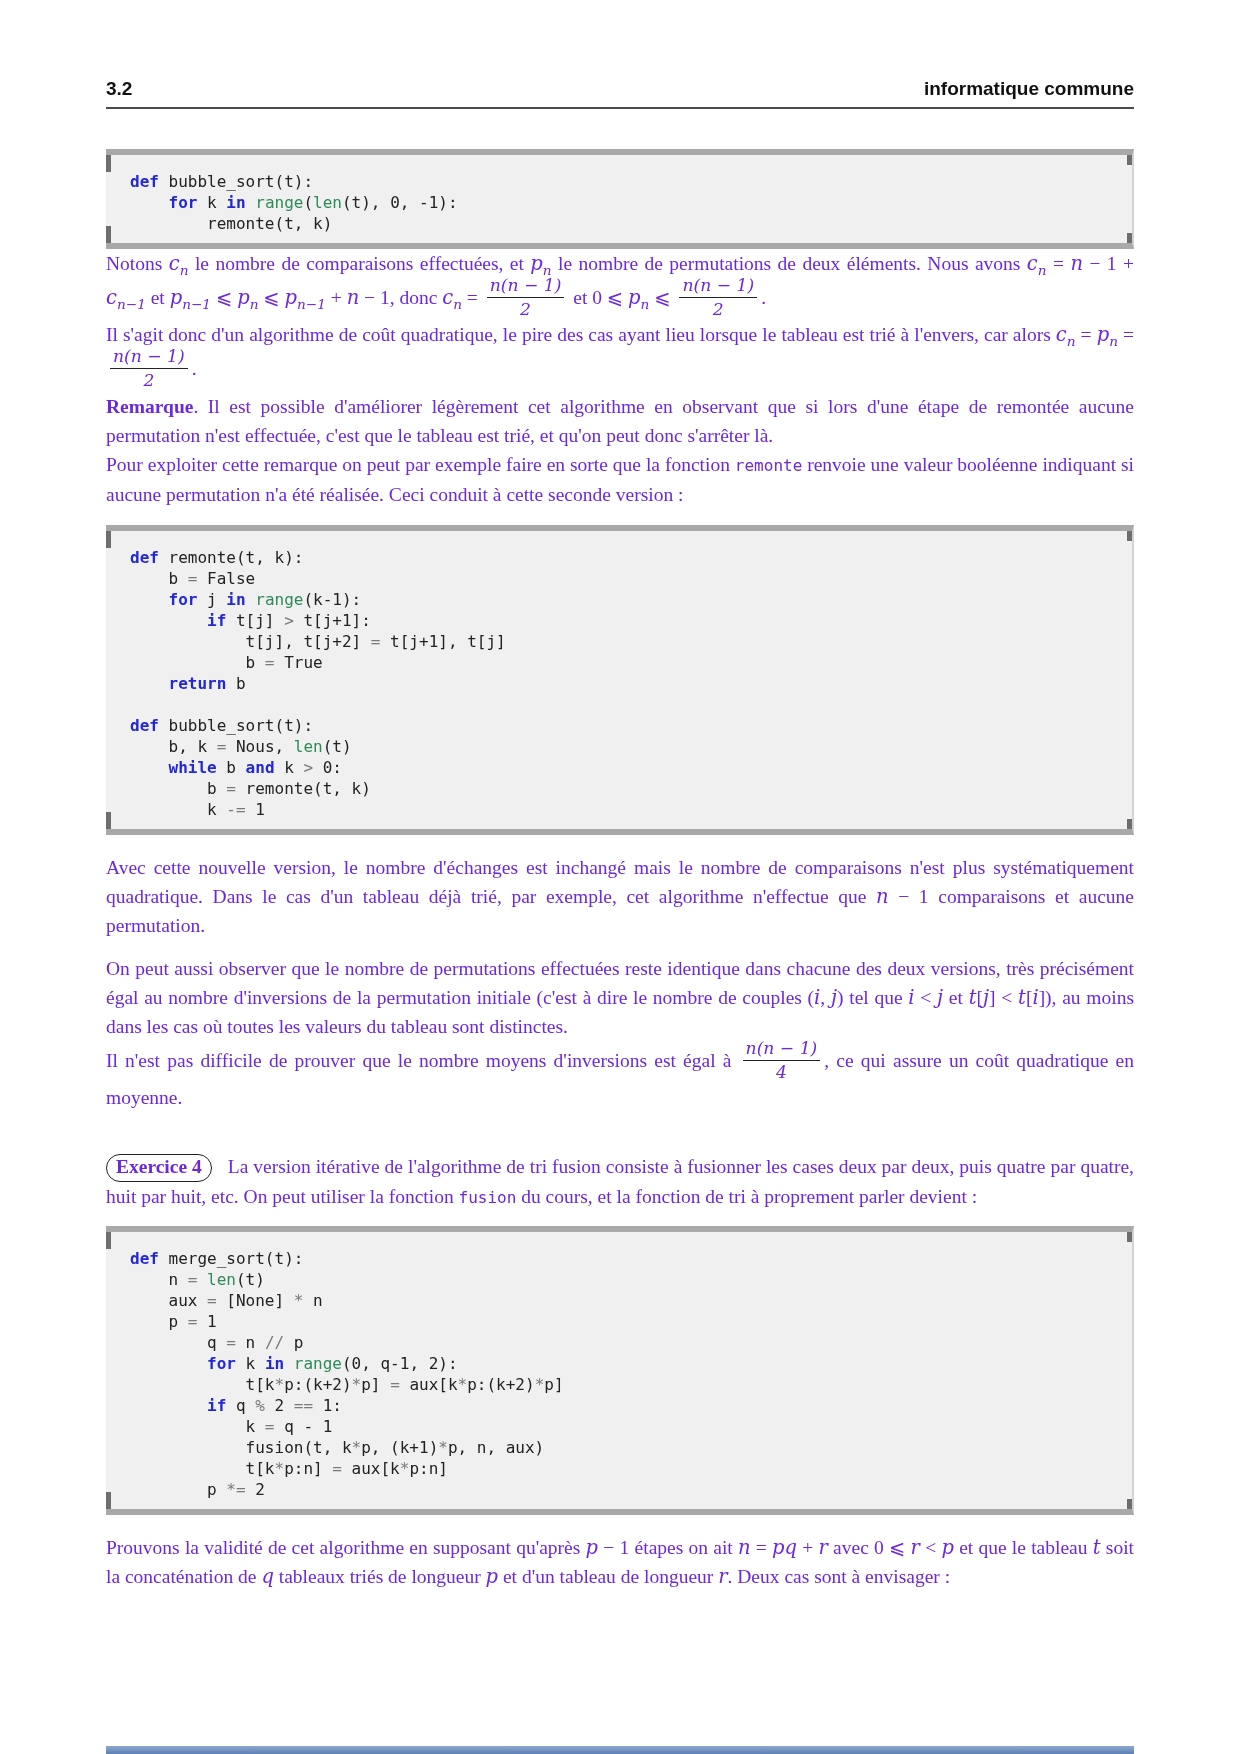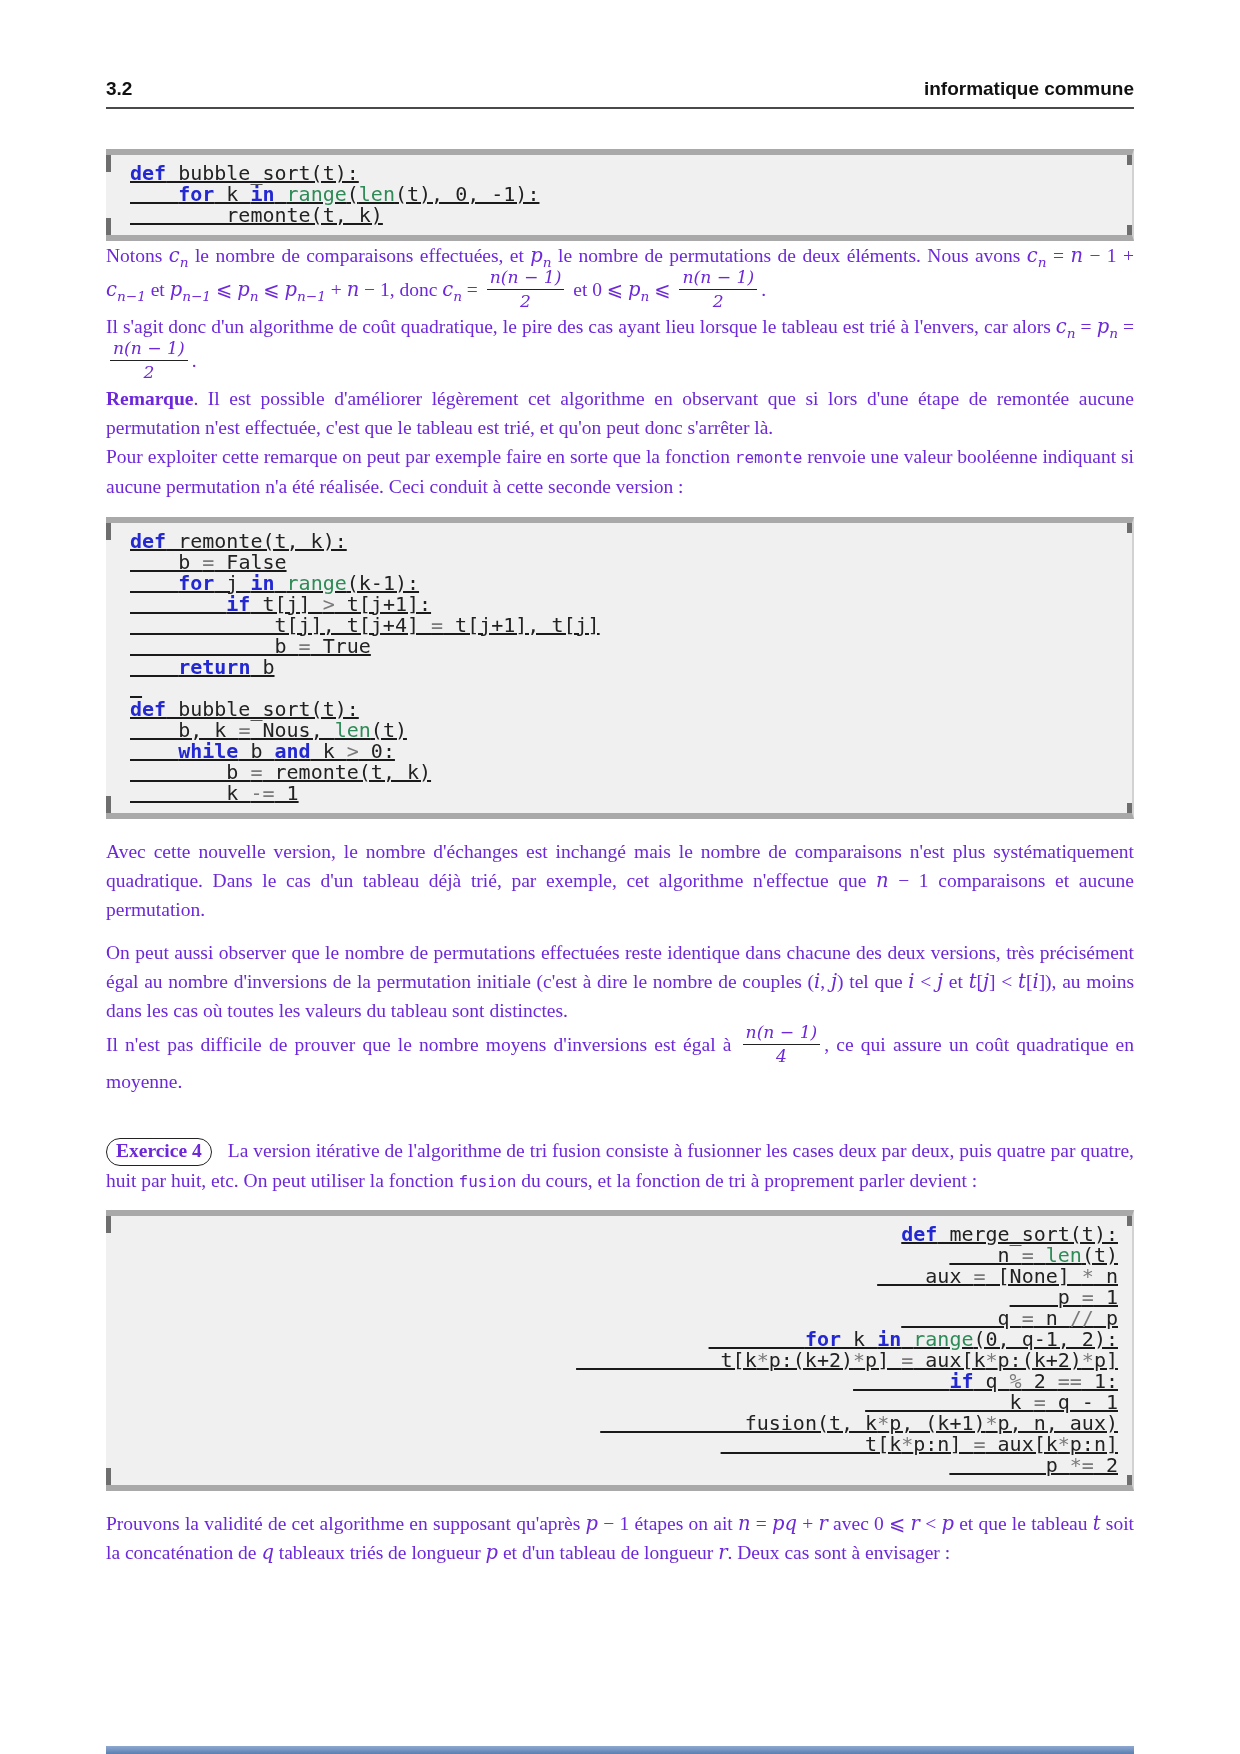--- a/index.html
+++ b/index.html
@@ -40,26 +40,26 @@
     font-family:"DejaVu Serif",serif;font-style:italic;
     margin:0 4px;line-height:1;position:relative;top:-2px;
   }
   .frac .num{display:block;font-size:0.88em;padding:1px 3px 3px 3px;border-bottom:1.4px solid #222;}
   .frac .den{display:block;font-size:0.88em;padding-top:3px;}
 
   
   .codeblock{
     position:relative;
     background:var(--code-bg,#f0f0f0);
-    padding:8px 14px 9px 24px;
+    padding:16px 14px 9px 24px;
     border-top:6px solid var(--bar,#a9a9a9);
     border-bottom:6px solid var(--bar,#a9a9a9);
     border-right:2px solid #d2d2d2;
     font-family:"DejaVu Sans Mono","Liberation Mono",monospace;
-    font-size:20px;line-height:21px;text-decoration:underline;
+    font-size:16px;line-height:21px;
   }
   .codeblock .tick{position:absolute;background:var(--tick,#6e6e6e);}
   .codeblock .tick.tl{left:0;top:0;width:5px;height:17px;}
   .codeblock .tick.bl{left:0;bottom:0;width:5px;height:17px;}
   .codeblock .tick.tr{right:0;top:0;width:5px;height:10px;}
   .codeblock .tick.br{right:0;bottom:0;width:5px;height:10px;}
   .code-line{white-space:pre;color:#222;}
   .tok-k{color:var(--kw,#2328d2);font-weight:bold;}
   .tok-n{color:var(--bi,#2e8b57);}
   .tok-o{color:var(--op,#7a7a7a);}
@@ -100,39 +100,39 @@
 
     <div class="codeblock mt-md">
       <span class="tick tl"></span>
       <span class="tick bl"></span>
       <span class="tick tr"></span>
       <span class="tick br"></span>
     <div class="code-line"><span class="tok-k">def</span><span class="tok-p"> remonte(t, k):</span></div>
         <div class="code-line"><span class="tok-p">    b </span><span class="tok-o">=</span><span class="tok-p"> False</span></div>
         <div class="code-line"><span class="tok-p">    </span><span class="tok-k">for</span><span class="tok-p"> j </span><span class="tok-k">in</span><span class="tok-p"> </span><span class="tok-n">range</span><span class="tok-p">(k-1):</span></div>
         <div class="code-line"><span class="tok-p">        </span><span class="tok-k">if</span><span class="tok-p"> t[j] </span><span class="tok-o">&gt;</span><span class="tok-p"> t[j+1]:</span></div>
-        <div class="code-line"><span class="tok-p">            t[j], t[j+4] </span><span class="tok-o">=</span><span class="tok-p"> t[j+1], t[j]</span></div>
+        <div class="code-line"><span class="tok-p">            t[j], t[j+2] </span><span class="tok-o">=</span><span class="tok-p"> t[j+1], t[j]</span></div>
         <div class="code-line"><span class="tok-p">            b </span><span class="tok-o">=</span><span class="tok-p"> True</span></div>
         <div class="code-line"><span class="tok-p">    </span><span class="tok-k">return</span><span class="tok-p"> b</span></div>
         <div class="code-line">&nbsp;</div>
         <div class="code-line"><span class="tok-k">def</span><span class="tok-p"> bubble_sort(t):</span></div>
         <div class="code-line"><span class="tok-p">    b, k </span><span class="tok-o">=</span><span class="tok-p"> Nous, </span><span class="tok-n">len</span><span class="tok-p">(t)</span></div>
         <div class="code-line"><span class="tok-p">    </span><span class="tok-k">while</span><span class="tok-p"> b </span><span class="tok-k">and</span><span class="tok-p"> k </span><span class="tok-o">&gt;</span><span class="tok-p"> 0:</span></div>
         <div class="code-line"><span class="tok-p">        b </span><span class="tok-o">=</span><span class="tok-p"> remonte(t, k)</span></div>
         <div class="code-line"><span class="tok-p">        k </span><span class="tok-o">-=</span><span class="tok-p"> 1</span></div>
       </div>
 
     <p class="body" style="margin-top:18px;"><span>Avec cette nouvelle version, le nombre d'échanges est inchangé mais le nombre de comparaisons n'est plus systématiquement quadratique. Dans le cas d'un tableau déjà trié, par exemple, cet algorithme n'effectue que </span><span class="mi">n</span><span> − 1 comparaisons et aucune permutation.</span></p>
 
     <p class="body" style="margin-top:14px;"><span>On peut aussi observer que le nombre de permutations effectuées reste identique dans chacune des deux versions, très précisément égal au nombre d'inversions de la permutation initiale (c'est à dire le nombre de couples (</span><span class="mi">i</span><span>, </span><span class="mi">j</span><span>) tel que </span><span class="mi">i</span><span> &lt; </span><span class="mi">j</span><span> et </span><span class="mi">t</span><span>[</span><span class="mi">j</span><span>] &lt; </span><span class="mi">t</span><span>[</span><span class="mi">i</span><span>]), au moins dans les cas où toutes les valeurs du tableau sont distinctes.</span></p>
     <p class="body"><span>Il n'est pas difficile de prouver que le nombre moyens d'inversions est égal à </span><span class="frac"><span class="num">n(n − 1)</span><span class="den">4</span></span><span>, ce qui assure un coût quadratique en moyenne.</span></p>
 
     <p class="body" style="margin-top:40px;"><span class="exbox">Exercice 4</span><span>La version itérative de l'algorithme de tri fusion consiste à fusionner les cases deux par deux, puis quatre par quatre, huit par huit, etc. On peut utiliser la fonction </span><span class="icode">fusion</span><span> du cours, et la fonction de tri à proprement parler devient :</span></p>
 
-    <div class="codeblock" style="margin-top:14px;text-align:right;">
+    <div class="codeblock" style="margin-top:14px;">
       <span class="tick tl"></span>
       <span class="tick bl"></span>
       <span class="tick tr"></span>
       <span class="tick br"></span>
     <div class="code-line"><span class="tok-k">def</span><span class="tok-p"> merge_sort(t):</span></div>
         <div class="code-line"><span class="tok-p">    n </span><span class="tok-o">=</span><span class="tok-p"> </span><span class="tok-n">len</span><span class="tok-p">(t)</span></div>
         <div class="code-line"><span class="tok-p">    aux </span><span class="tok-o">=</span><span class="tok-p"> [None] </span><span class="tok-o">*</span><span class="tok-p"> n</span></div>
         <div class="code-line"><span class="tok-p">    p </span><span class="tok-o">=</span><span class="tok-p"> 1</span></div>
         <div class="code-line"><span class="tok-p">        q </span><span class="tok-o">=</span><span class="tok-p"> n </span><span class="tok-o">//</span><span class="tok-p"> p</span></div>
         <div class="code-line"><span class="tok-p">        </span><span class="tok-k">for</span><span class="tok-p"> k </span><span class="tok-k">in</span><span class="tok-p"> </span><span class="tok-n">range</span><span class="tok-p">(0, q-1, 2):</span></div>

